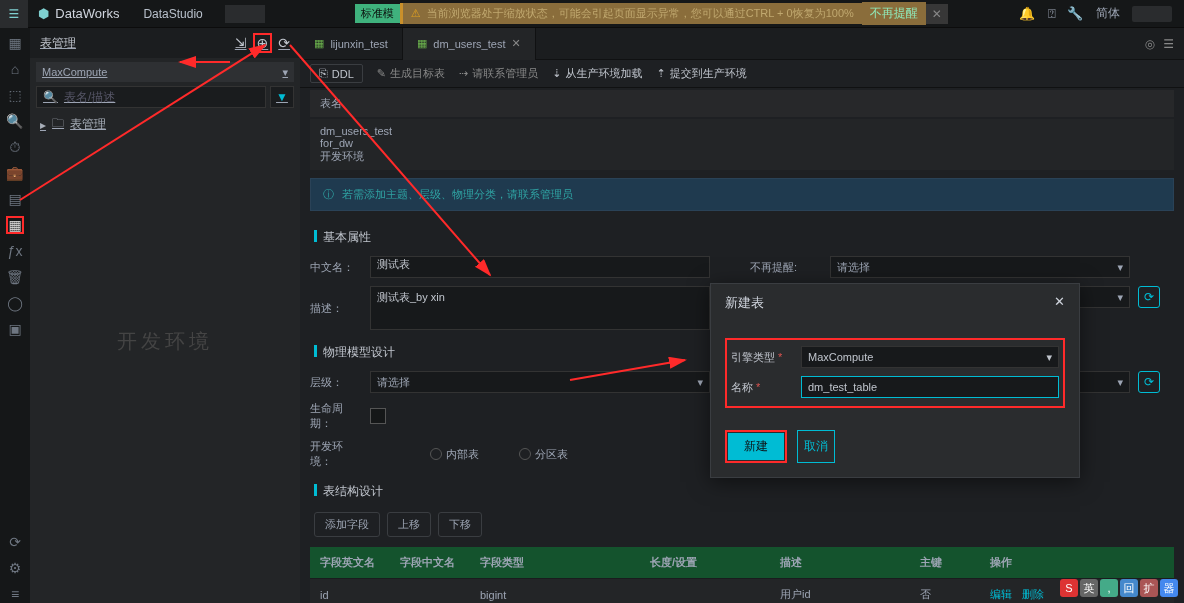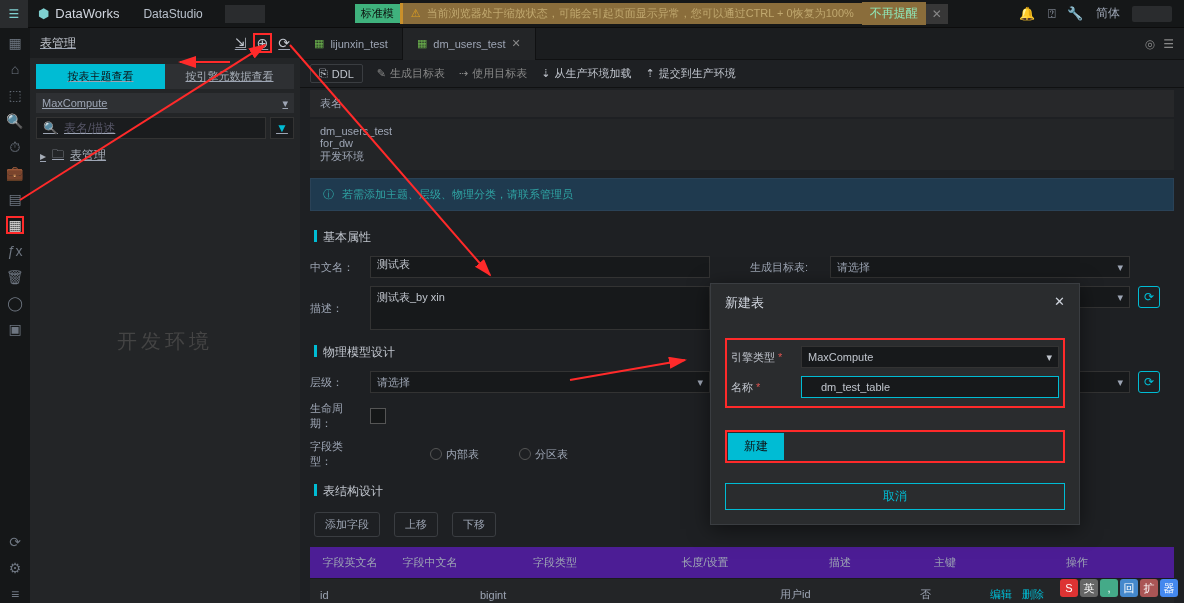--- a/index.html
+++ b/index.html
@@ -66,37 +66,37 @@
 .form-row label { width:60px; text-align:left; padding-right:10px; font-size:11px; color:#9da5b4; }
 .form-row .inp2 { width:340px; height:22px; background:#17191b; border:1px solid #333; color:#c0c5cd; padding:0 6px; font-size:11px; }
 .form-row .inp2.ta { height:44px; padding-top:3px; }
 .form-row .sel { width:300px; height:22px; background:#17191b; border:1px solid #333; display:flex; align-items:center; justify-content:space-between; padding:0 6px; font-size:11px; color:#9da5b4; }
 .form-row .rf { width:22px; height:22px; border:1px solid #00bcd4; color:#00bcd4; display:flex; align-items:center; justify-content:center; margin-left:8px; border-radius:3px; }
 .chk { width:16px;height:16px;border:1px solid #555;background:#151718;}
 .rad { width:12px;height:12px;border:1px solid #555;border-radius:50%;display:inline-block;margin-right:4px;vertical-align:-2px;}
 .radg { margin-left:60px; display:flex; gap:40px; font-size:11px; }
 
 .btn2 { border:1px solid #3a3d41; padding:4px 10px; color:#9da5b4; border-radius:3px; background:transparent; font-size:11px; }
-.btn-row { display:flex; gap:14px; padding:6px 4px; }
+.btn-row { display:flex; gap:7px; padding:6px 4px; }
 .tbl { width:100%; border-collapse:collapse; font-size:11px; margin-top:4px; }
 .tbl th, .tbl td { text-align:left; padding:8px 10px; background:#232527; border-bottom:1px solid #1a1c1e; }
-.tbl th { background:#4c1d95; color:#9da5b4; font-weight:normal;text-align:center; }
+.tbl th { background:#14532d; color:#9da5b4; font-weight:bold; }
 .tbl .act { color:#00bcd4; }
 .tbl .act span { margin-right:10px; }
 
 .modal { position:absolute; left:410px; top:255px; width:370px; background:#2a2c2e; border:1px solid #3a3d41; z-index:100; box-shadow:0 4px 20px rgba(0,0,0,.5); }
 .modal-head { display:flex; justify-content:space-between; padding:10px 14px; color:#d0d5de; font-size:13px; }
 .modal-body { padding:6px 14px 14px; }
 .modal-row { display:flex; align-items:center; padding:4px 0; }
 .modal-row label { width:70px; font-size:11px; color:#c0c5cd; }
 .modal-row .req::after { content:" *"; color:#d9534f; }
-.modal-row .minp { flex:1; height:22px; background:#17191b; border:1px solid #00bcd4; color:#c0c5cd; padding:0 19px; font-size:11px; }
+.modal-row .minp { flex:1; height:22px; background:#17191b; border:1px solid #00bcd4; color:#c0c5cd; padding:0 6px; font-size:11px; }
 .modal-row .msel { flex:1; height:22px; background:#17191b; border:1px solid #333; display:flex; align-items:center; justify-content:space-between; padding:0 6px; font-size:11px; color:#c0c5cd; }
 .modal-hl { border:2px solid #ff2a2a; padding:2px 4px 4px; margin:10px 0; }
-.modal-foot { display:flex; justify-content:flex-end; gap:20px; padding-top:12px;flex-direction:column; }
+.modal-foot { display:flex; justify-content:flex-start; gap:10px; padding-top:12px; }
 .btn-pri { background:#00bcd4; color:#0d1114; padding:5px 16px; border:none; font-size:12px; }
 .btn-pri-hl { border:2px solid #ff2a2a; padding:1px; }
 .btn-sec { border:1px solid #00bcd4; color:#00bcd4; background:transparent; padding:4px 6px; font-size:12px; }
 
 .ime { position:absolute; right:6px; bottom:6px; display:flex; gap:2px; }
 .ime span { width:18px; height:18px; display:flex; align-items:center; justify-content:center; font-size:11px; border-radius:3px; color:#fff; }
 .ime .s1{background:#d33;} .ime .s2{background:#666;} .ime .s3{background:#4a8;} .ime .s4{background:#48c;} .ime .s5{background:#a55;} .ime .s6{background:#48e;}
 
 svg.arrow { position:absolute; pointer-events:none; z-index:200; }
 </style>
@@ -150,24 +150,20 @@
 
   <div class="sidebar">
     <div class="sb-head">
       <span>表管理</span>
       <div class="sb-tools">
         <span>⇲</span>
         <span class="hl">⊕</span>
         <span>⟳</span>
       </div>
     </div>
-    <div class="sb-tabs">
-      <div class="sb-tab active">按表主题查看</div>
-      <div class="sb-tab">按引擎元数据查看</div>
-    </div>
     <div class="sb-engine">
         <span>MaxCompute</span>
         <span>▾</span>
       </div>
     <div class="sb-search">
       <div class="inp">
           <span>🔍</span>
           <span>表名/描述</span>
         </div>
       <div class="filt">▼</div>
@@ -192,21 +188,21 @@
           <span class="x">✕</span>
         </div>
       <div class="ed-right">
           <span>◎</span>
           <span>☰</span>
         </div>
     </div>
     <div class="toolbar">
       <span class="tbtn2 on ddl">⎘ <span>DDL</span></span>
       <span class="tbtn2">✎ <span>生成目标表</span></span>
-      <span class="tbtn2">⇢ <span>使用目标表</span></span>
+      <span class="tbtn2">⇢ <span>请联系管理员</span></span>
       <span class="tbtn2 on">⇣ <span>从生产环境加载</span></span>
       <span class="tbtn2 on">⇡ <span>提交到生产环境</span></span>
     </div>
 
     <div class="content">
       <div class="info-row head">
         <span class="c1">表名</span>
       </div>
       <div class="info-row">
         <span class="c1">dm_users_test</span>
@@ -225,21 +221,21 @@
               <label>中文名：</label>
               <div class="inp2">测试表</div>
             </div>
           <div class="form-row">
               <label>描述：</label>
               <div class="inp2 ta">测试表_by xin</div>
             </div>
         </div>
         <div style="width:420px;">
           <div class="form-row">
-              <label style="width:80px">生成目标表:</label>
+              <label style="width:80px">不再提醒:</label>
               <div class="sel">
                 <span>请选择</span>
                 <span>▾</span>
               </div>
             </div>
           <div class="form-row">
               <label style="width:80px">二级主题:</label>
               <div class="sel">
                 <span>请选择</span>
                 <span>▾</span>
@@ -257,21 +253,21 @@
               <div class="sel" style="width:340px">
                 <span>请选择</span>
                 <span>▾</span>
               </div>
             </div>
           <div class="form-row">
               <label>生命周期：</label>
               <div class="chk"></div>
             </div>
           <div class="form-row">
-              <label>字段类型：</label>
+              <label>开发环境：</label>
             <div class="radg">
                 <span><span class="rad"></span><span>内部表</span></span>
                 <span><span class="rad"></span><span>分区表</span></span>
               </div>
           </div>
         </div>
         <div style="width:420px;">
           <div class="form-row">
               <label style="width:80px">分类：</label>
               <div class="sel">

